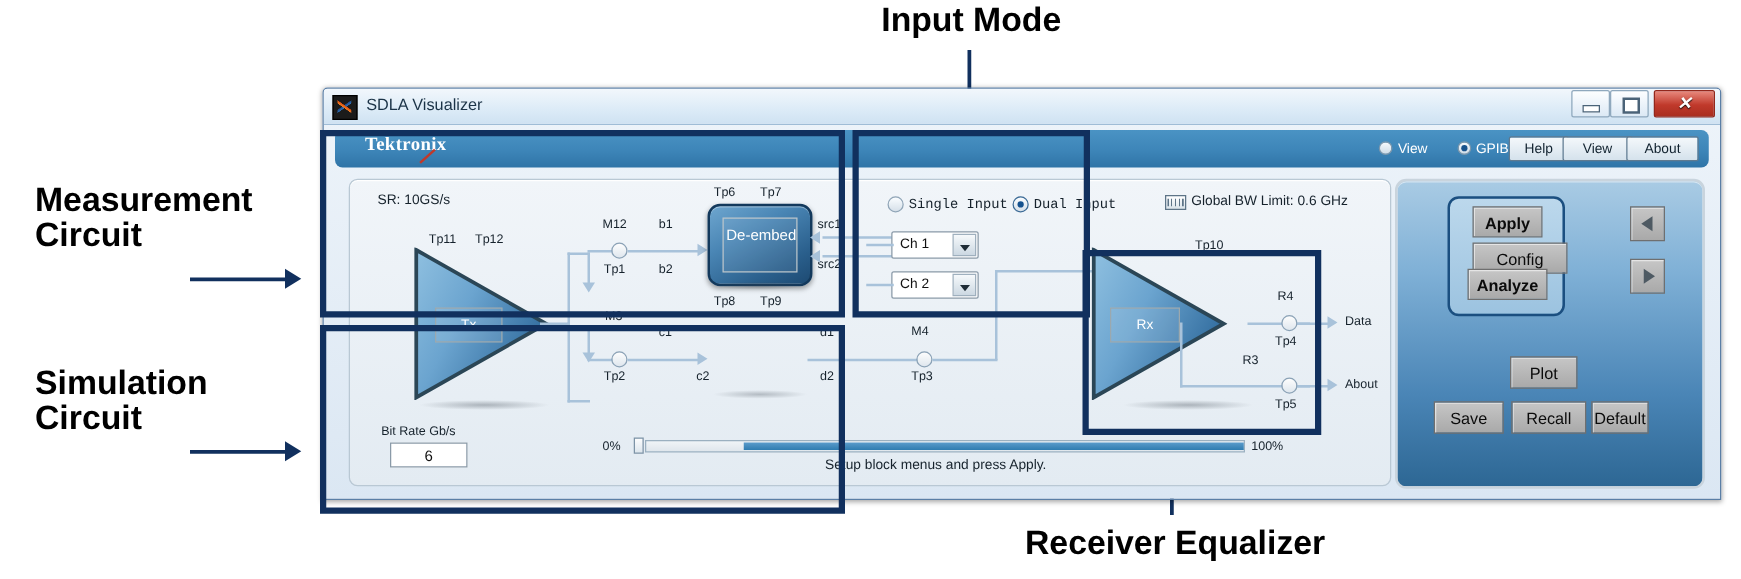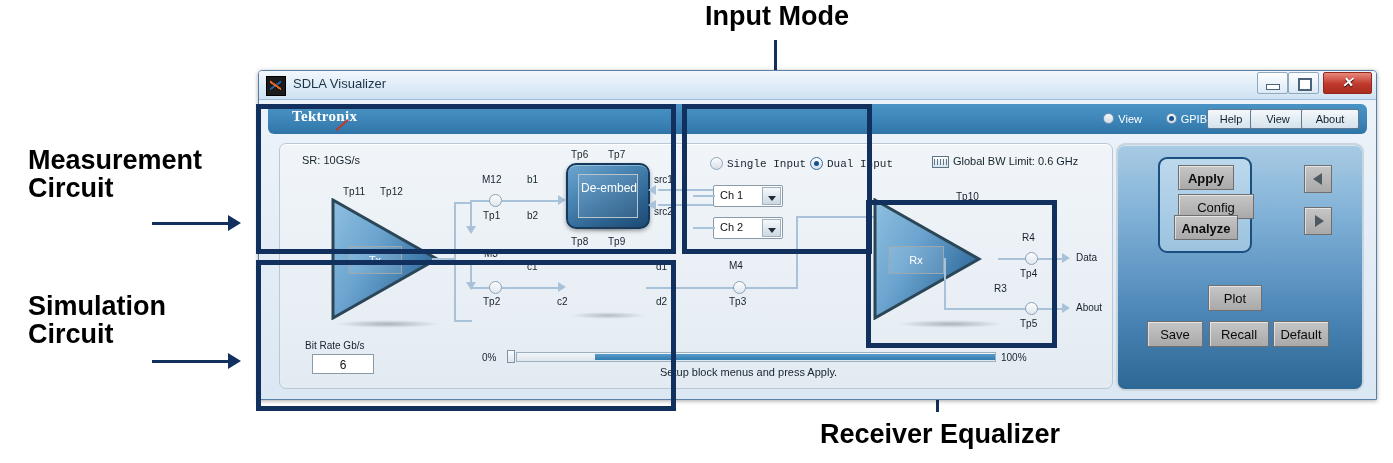--- a/index.html
+++ b/index.html
@@ -251,21 +251,21 @@
     border:1px solid #6f6f6f;box-sizing:border-box;
     font-size:13px;color:#0b0b0b;text-align:center;
     box-shadow:inset 1px 1px 0 rgba(255,255,255,.55);
   }
   #btn-apply{left:18px;top:6px;width:56px;height:25px;line-height:25px;font-weight:bold;}
   #btn-config{left:18px;top:35px;width:76px;height:25px;line-height:25px;}
   #btn-analyze{left:14px;top:56px;width:64px;height:25px;line-height:25px;font-weight:bold;}
   #btn-plot{left:90px;top:140px;width:54px;height:26px;line-height:26px;}
   #btn-save{left:29px;top:176px;width:56px;height:26px;line-height:26px;}
   #btn-recall{left:91px;top:176px;width:60px;height:26px;line-height:26px;}
-  #btn-default{left:155px;top:176px;width:56px;height:26px;line-height:26px;}
+  #btn-default{left:155px;top:176px;width:46px;height:26px;line-height:26px;}
   .navbtn{
     position:absolute;width:28px;height:28px;
     background:linear-gradient(#c6c6c6,#a9a9a9);border:1px solid #6f6f6f;box-sizing:border-box;
     box-shadow:inset 1px 1px 0 rgba(255,255,255,.55);
   }
   #btn-prev{left:186px;top:20px;}
   #btn-next{left:186px;top:62px;}
   .navbtn .tri-l{
     position:absolute;left:8px;top:7px;width:0;height:0;
     border-top:6px solid transparent;border-bottom:6px solid transparent;

